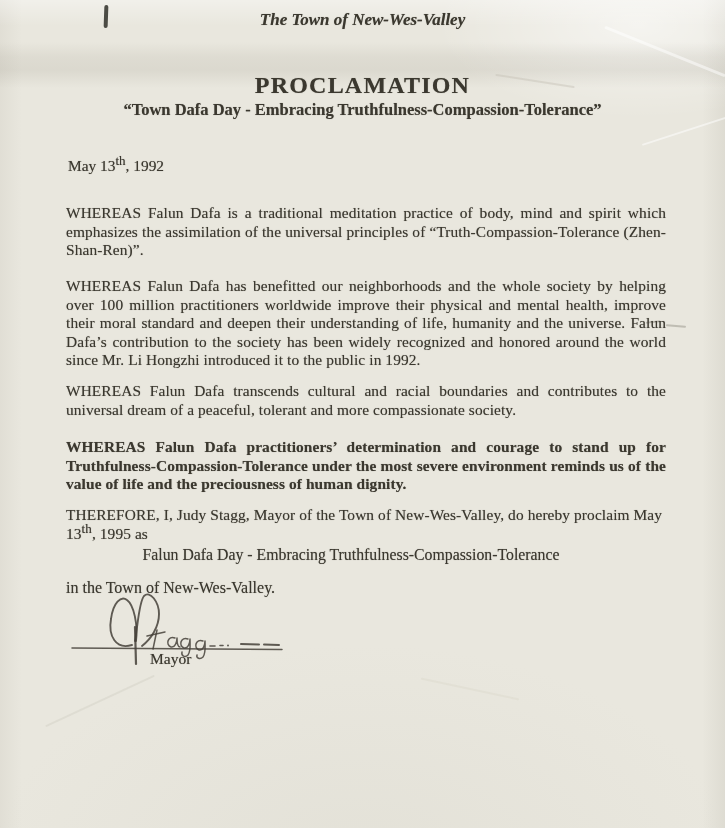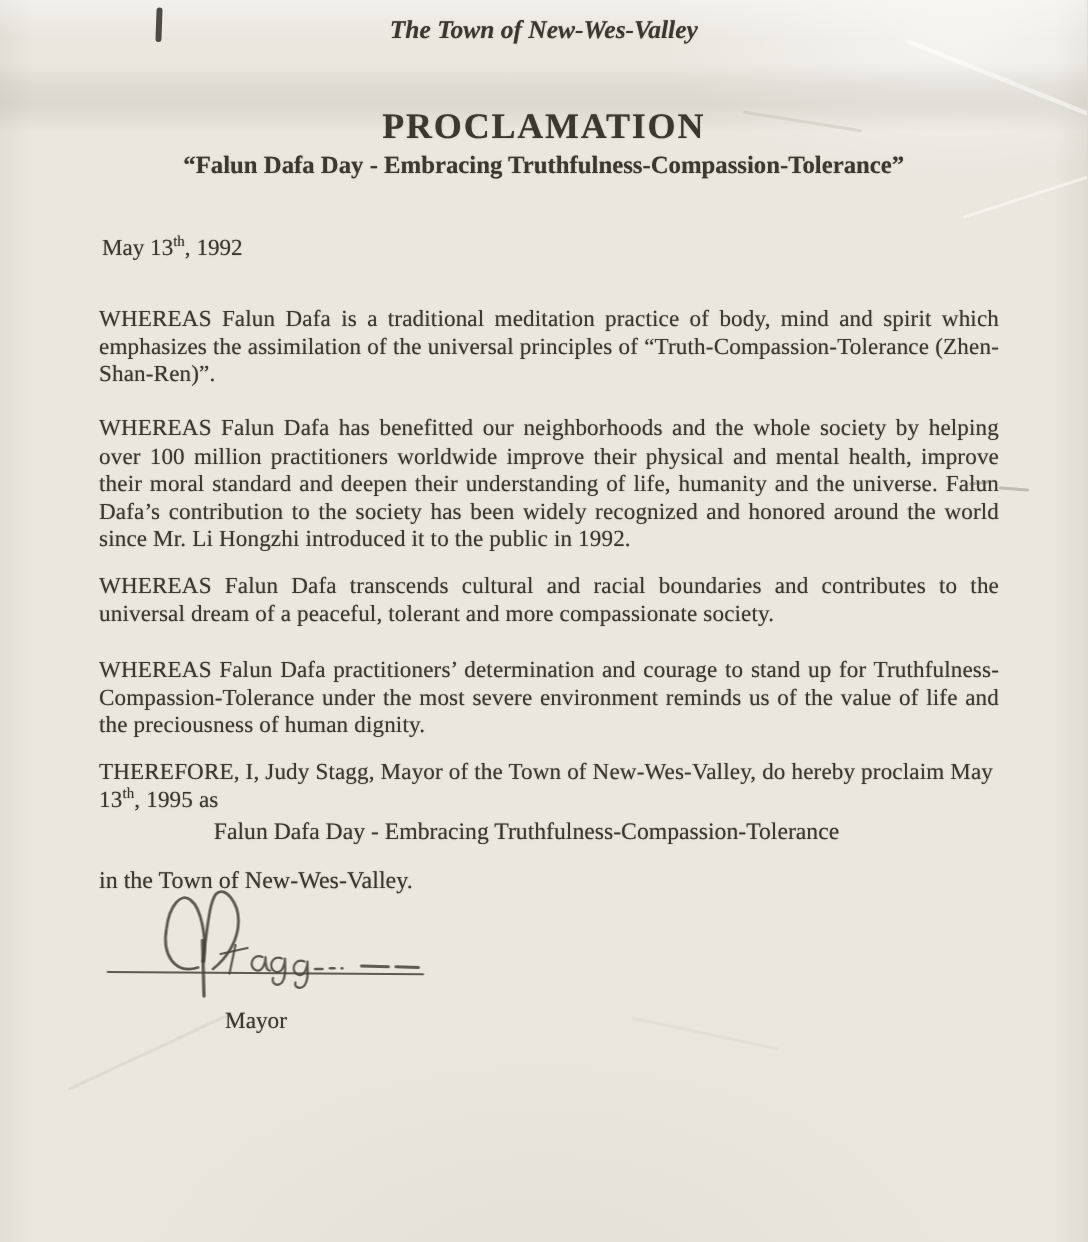--- a/index.html
+++ b/index.html
@@ -22,27 +22,27 @@
   .abs{position:absolute;}
   .ink{color:#3b382f;text-shadow:0 0 0.8px rgba(59,56,47,.55);}
   .header-org{top:9px;left:0;width:100%;text-align:center;font-style:italic;font-weight:bold;font-size:17px;line-height:21px;}
   .title{top:72px;left:0;width:100%;text-align:center;font-weight:bold;font-size:24px;letter-spacing:1.2px;line-height:26px;}
   .subtitle{top:100px;left:0;width:100%;text-align:center;font-weight:bold;font-size:16.5px;line-height:20px;}
   .dateline{top:157px;left:68px;font-size:15.4px;}
   .para{left:66px;width:600px;font-size:15.4px;line-height:18.5px;text-align:justify;letter-spacing:.1px;}
   .p1{top:189px;}
   .p2{top:262px;}
   .p3{top:367px;}
-  .p4{top:423px;}
+  .p4{top:423px;font-weight:bold;}
   .p5{top:491px;text-align:left;}
-  sup{font-size:10px;line-height:0;vertical-align:6px;}
+  sup{font-size:13px;line-height:0;vertical-align:6px;}
   .proclaim{top:546px;left:66px;width:570px;text-align:center;font-weight:normal;font-size:15.8px;}
   .closing{top:579px;left:66px;font-size:16px;}
   .sig-svg{left:55px;top:586px;width:240px;height:95px;pointer-events:none;}
-  .mayor-label{left:150px;top:650px;font-size:15.5px;margin-top:22px;}
+  .mayor-label{left:150px;top:650px;font-size:15.5px;}
   
   .mark-topleft{left:104px;top:5px;width:4px;height:23px;background:#35352f;border-radius:2px;transform:rotate(2deg);opacity:.88;}
   .scratch1{left:646px;top:321px;width:14px;height:2px;background:rgba(150,147,135,.6);transform:rotate(-6deg);border-radius:1px;}
   .scratch2{left:666px;top:325px;width:20px;height:2px;background:rgba(150,147,135,.5);transform:rotate(4deg);border-radius:1px;}
   .crease1{left:600px;top:50px;width:130px;height:3px;background:rgba(255,255,255,.5);transform:rotate(22deg);border-radius:2px;}
   .crease2{left:495px;top:80px;width:80px;height:2px;background:rgba(198,194,181,.45);transform:rotate(9deg);border-radius:2px;}
   .crease3{left:640px;top:130px;width:90px;height:2px;background:rgba(255,255,255,.5);transform:rotate(-18deg);border-radius:2px;}
   .crease4{left:40px;top:700px;width:120px;height:2px;background:rgba(214,211,200,.55);transform:rotate(-25deg);border-radius:2px;}
   .crease5{left:420px;top:688px;width:100px;height:2px;background:rgba(224,221,210,.7);transform:rotate(12deg);border-radius:2px;}
   svg .stroke{fill:none;stroke:#45413a;stroke-linecap:round;stroke-linejoin:round;opacity:.85;}
@@ -60,21 +60,21 @@
   <div class="abs crease5"></div>
   <div class="abs scratch1"></div>
   <div class="abs scratch2"></div>
 
   <div class="txt">
     <div class="abs header-org ink">
       <div>The Town of New-Wes-Valley</div>
     </div>
 
     <div class="abs title ink">PROCLAMATION</div>
-    <div class="abs subtitle ink">“Falun Dafa Day - Embracing Truthfulness-Compassion-Tolerance”</div>
+    <div class="abs subtitle ink">“Town Dafa Day - Embracing Truthfulness-Compassion-Tolerance”</div>
 
     <div class="abs dateline ink"><span>May 13</span><sup>th</sup><span>, 1992</span></div>
 
     <p class="abs para p1 ink">WHEREAS Falun Dafa is a traditional meditation practice of body, mind and spirit which emphasizes the assimilation of the universal principles of “Truth-Compassion-Tolerance (Zhen-Shan-Ren)”.</p>
     <p class="abs para p2 ink">WHEREAS Falun Dafa has benefitted our neighborhoods and the whole society by helping over 100 million practitioners worldwide improve their physical and mental health, improve their moral standard and deepen their understanding of life, humanity and the universe. Falun Dafa’s contribution to the society has been widely recognized and honored around the world since Mr. Li Hongzhi introduced it to the public in 1992.</p>
     <p class="abs para p3 ink">WHEREAS Falun Dafa transcends cultural and racial boundaries and contributes to the universal dream of a peaceful, tolerant and more compassionate society.</p>
     <p class="abs para p4 ink">WHEREAS Falun Dafa practitioners’ determination and courage to stand up for Truthfulness-Compassion-Tolerance under the most severe environment reminds us of the value of life and the preciousness of human dignity.</p>
 
     <p class="abs para p5 ink"><span>THEREFORE, I, Judy Stagg, Mayor of the Town of New-Wes-Valley, do hereby proclaim May 13</span><sup>th</sup><span>, 1995 as</span></p>
 

